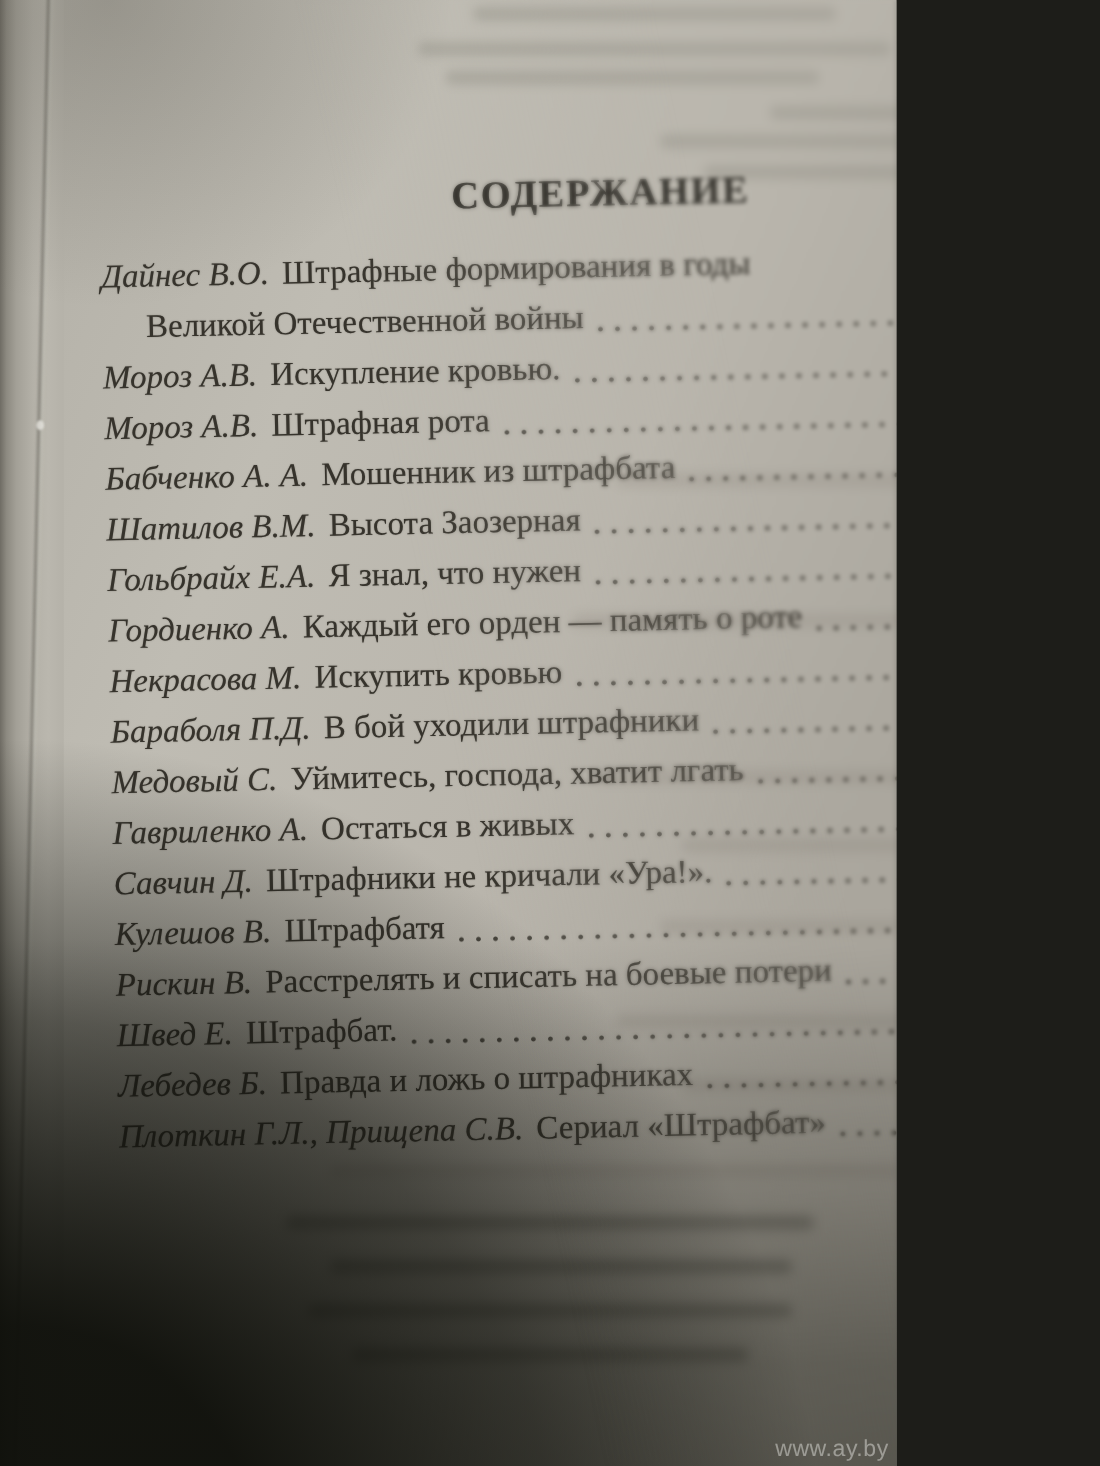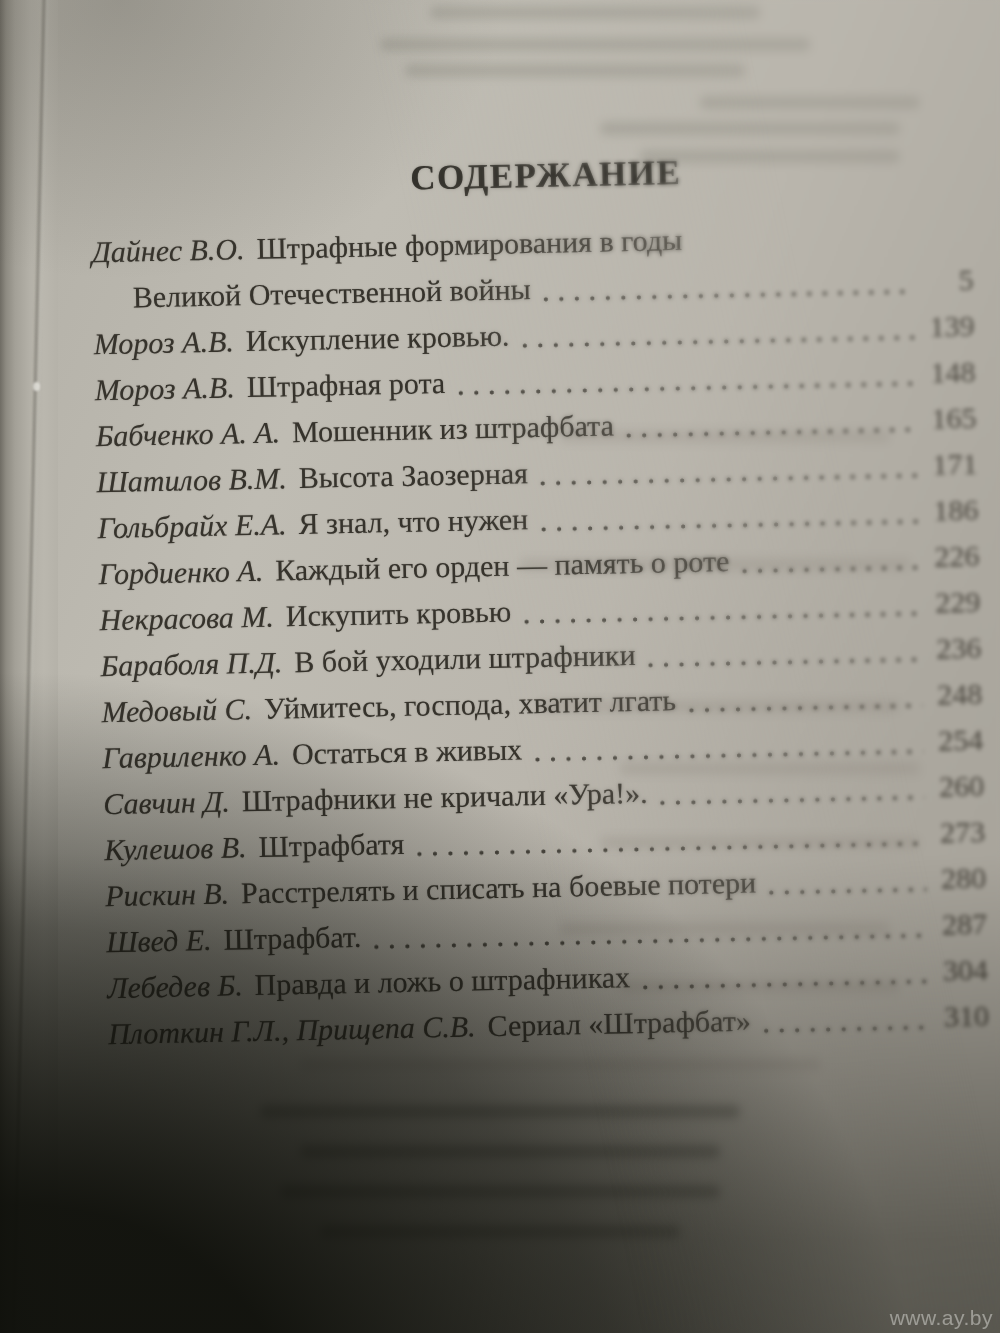--- a/index.html
+++ b/index.html
@@ -1,18 +1,18 @@
 <!DOCTYPE html>
 <html><head>
 <meta charset="utf-8">
 <style>
   html,body{margin:0;padding:0;background:#1d1d19;}
   .photo{
     position:relative;
-    width:1000px;height:1333px;
+    width:815px;height:1333px;
     overflow:hidden;
     font-family:"Liberation Serif","DejaVu Serif",serif;
     color:#36332c;
     background:linear-gradient(113deg,#b1aea5 0%,#bfbcb3 30%,#bab6ad 55%,#aba79e 78%,#a29e95 100%);
   }
   
   .edge{
     position:absolute;left:0;top:0;bottom:0;width:58px;z-index:1;
     background:linear-gradient(to right,#6f6c64 0px,#8d8a81 6px,#a3a097 15px,#b4b1a8 30px,#bab7ae 44px,#b5b2a9 58px);
   }

